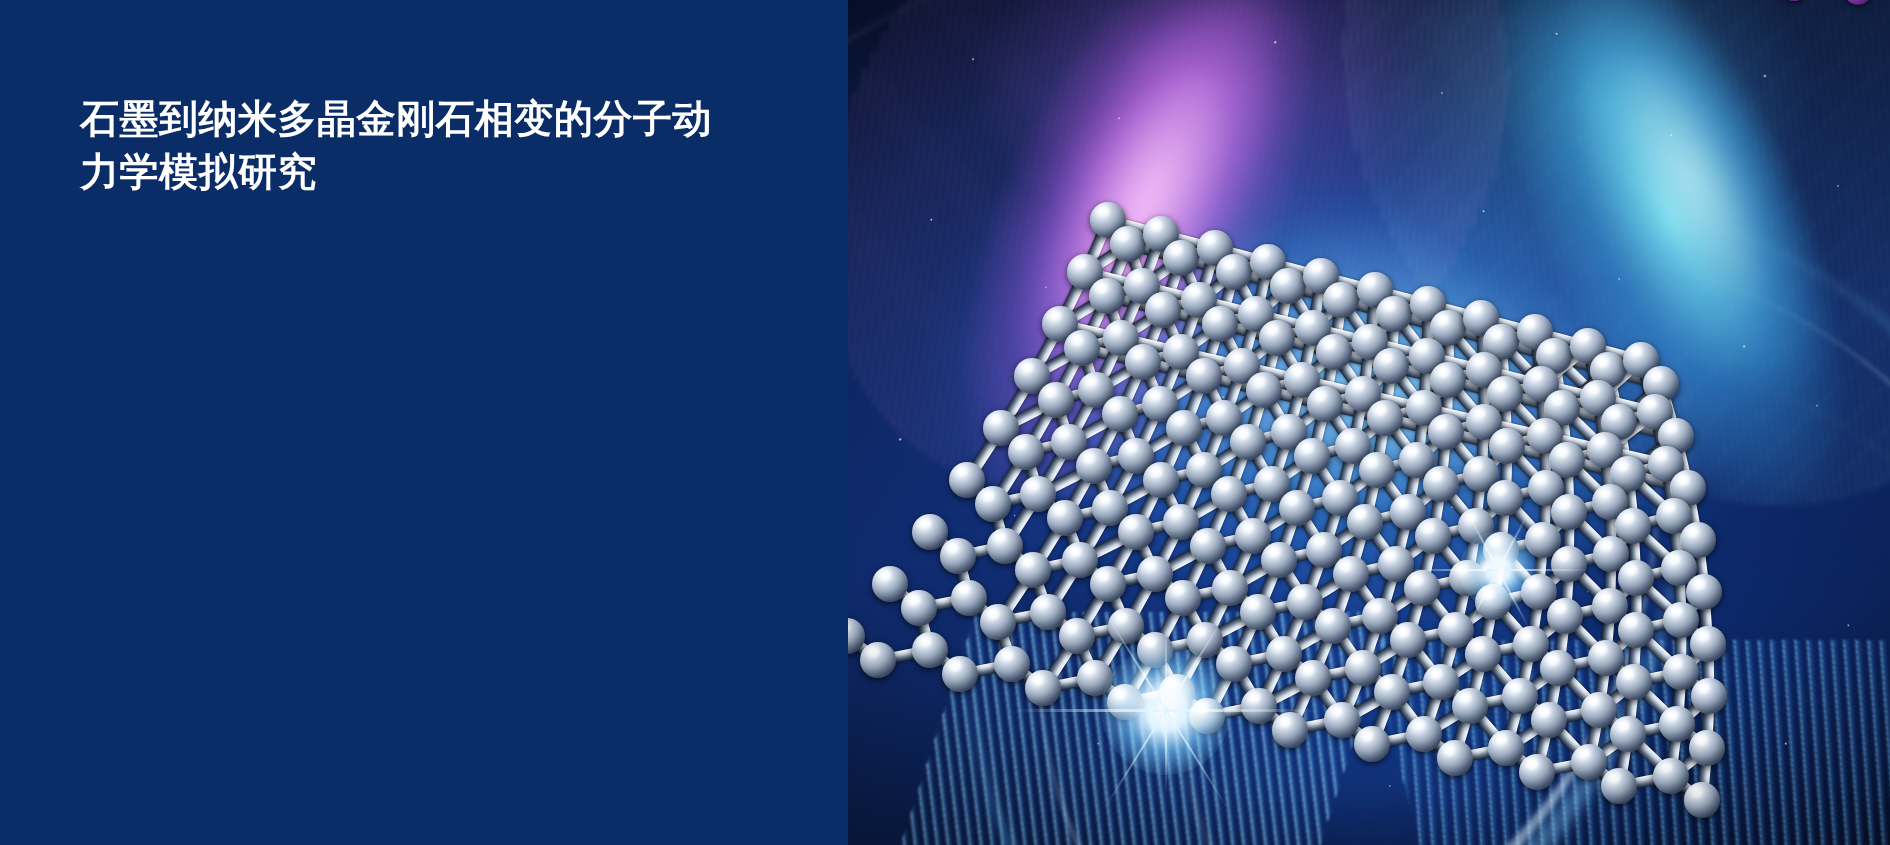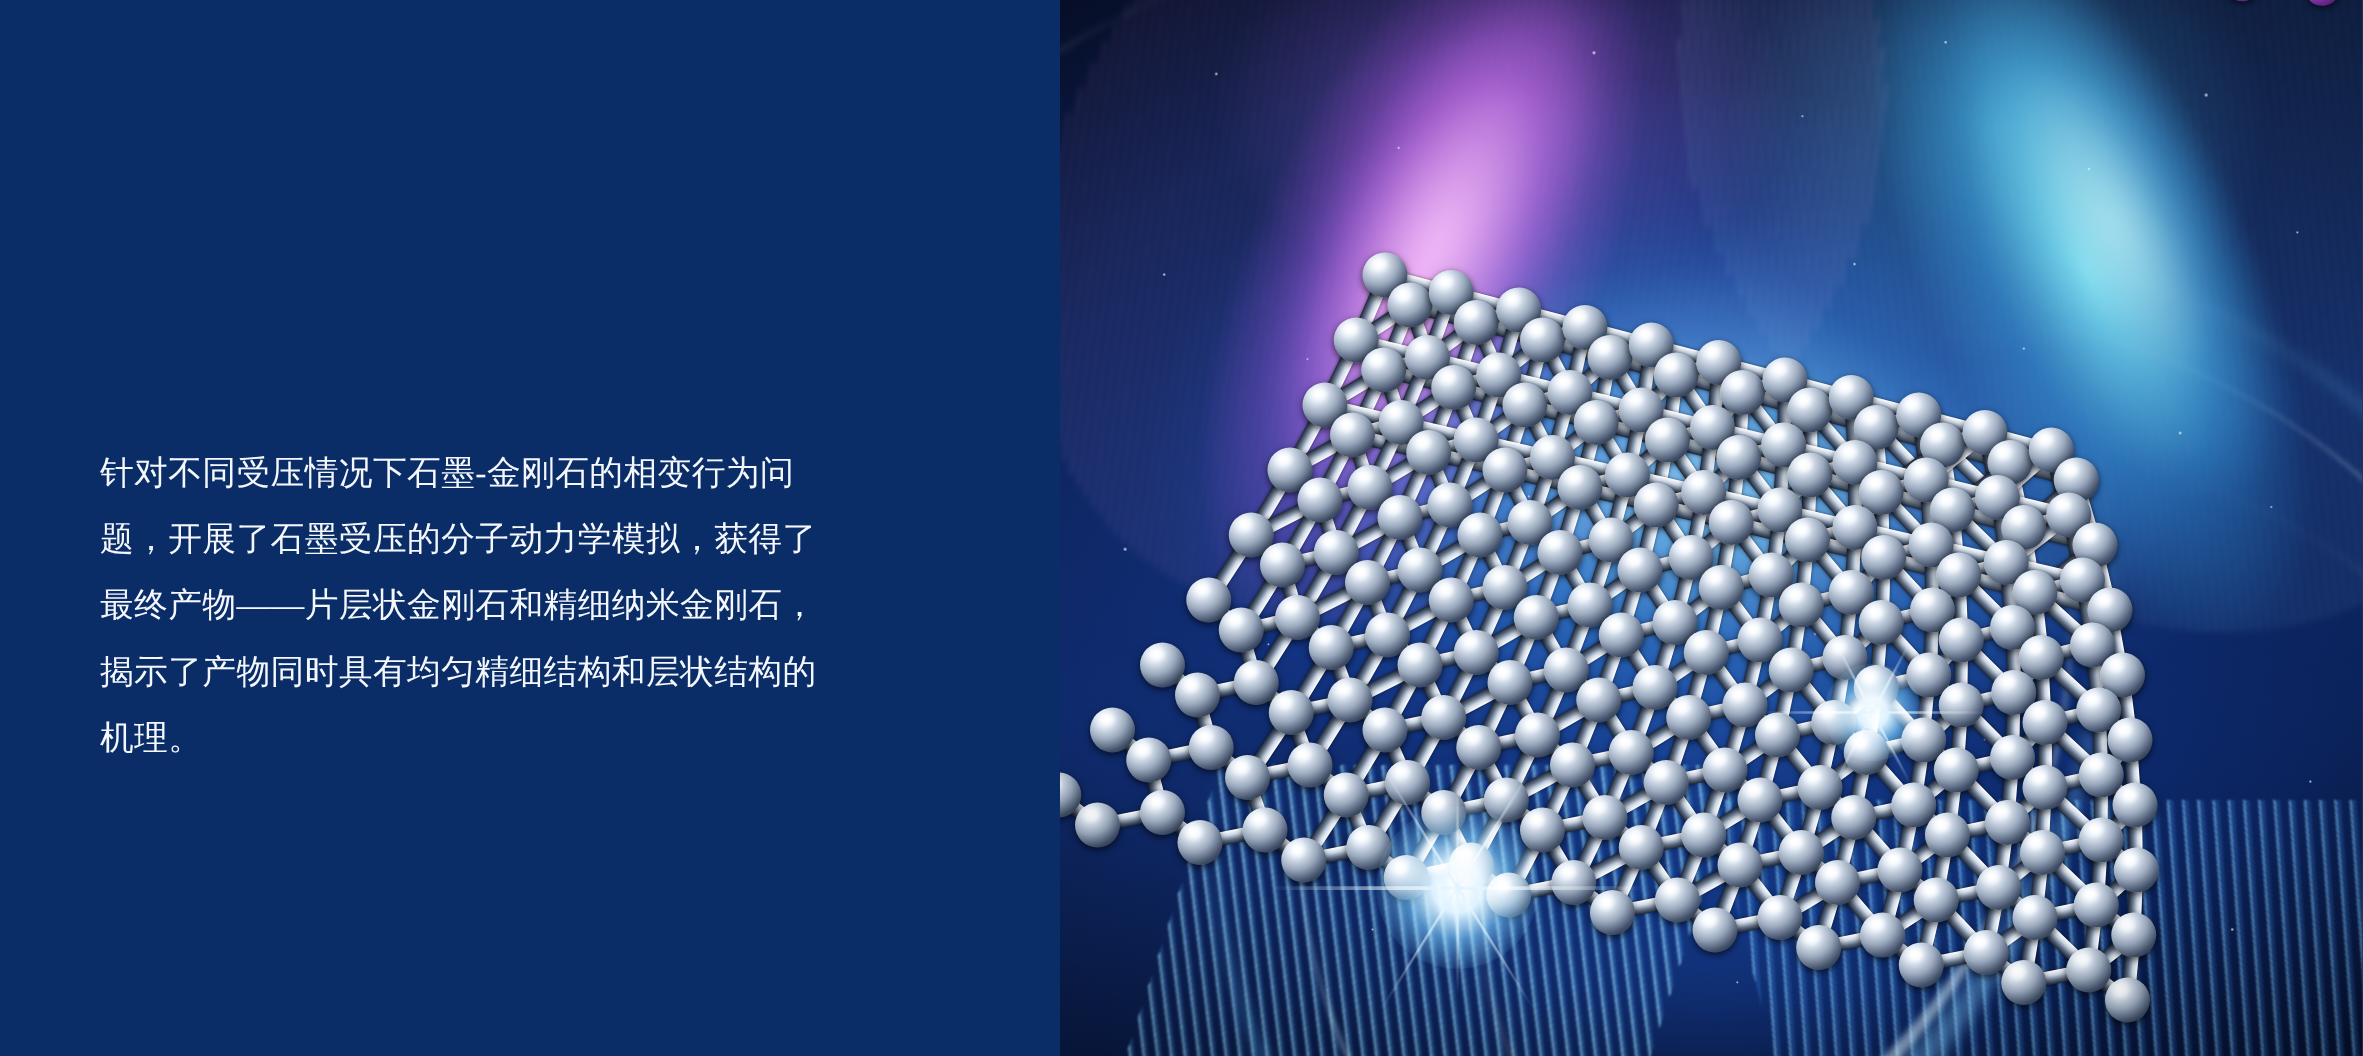--- a/index.html
+++ b/index.html
@@ -286,27 +286,24 @@
   #vignette {
     background:radial-gradient(ellipse 120% 105% at 50% 48%, rgba(0,0,0,0) 44%, rgba(0,0,0,.40) 82%, rgba(0,0,0,.68) 100%);
   }
 </style>
 </head>
 <body>
 
 <div id="poster">
 
   <section id="text-panel">
-
-
-    <p id="abstract-text">针对不同受压情况下石墨-金刚石的相变行为问
-题，开展了石墨受压的分子动力学模拟，获得了
-最终产物——片层状金刚石和精细纳米金刚石，
-揭示了产物同时具有均匀精细结构和层状结构的
-机理。</p>
+    <h1 id="paper-title">石墨到纳米多晶金刚石相变的分子动
+力学模拟研究</h1>
+
+
   </section>
 
   <section id="illustration">
 
     <div class="layer" id="space-base"></div>
     <div class="layer" id="nebula"></div>
     <div class="layer" id="stars"></div>
 
     <div class="arc" id="arc1"></div>
     <div class="arc" id="arc2"></div>

